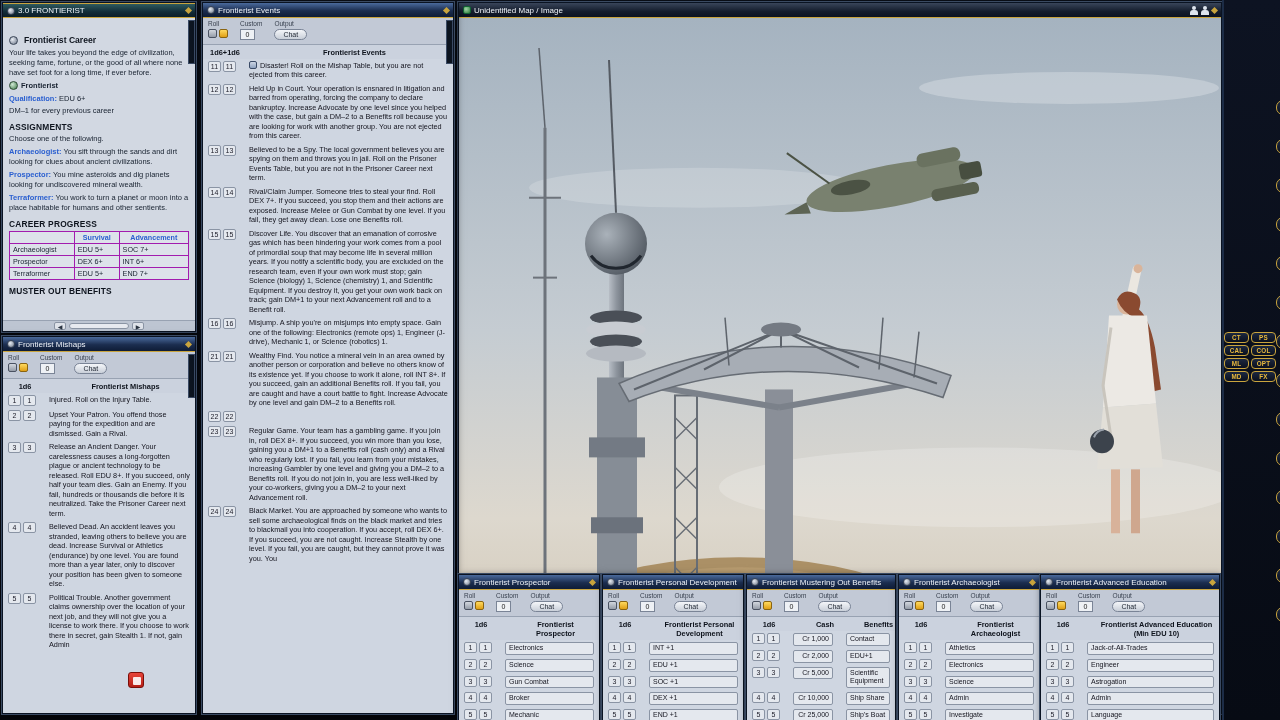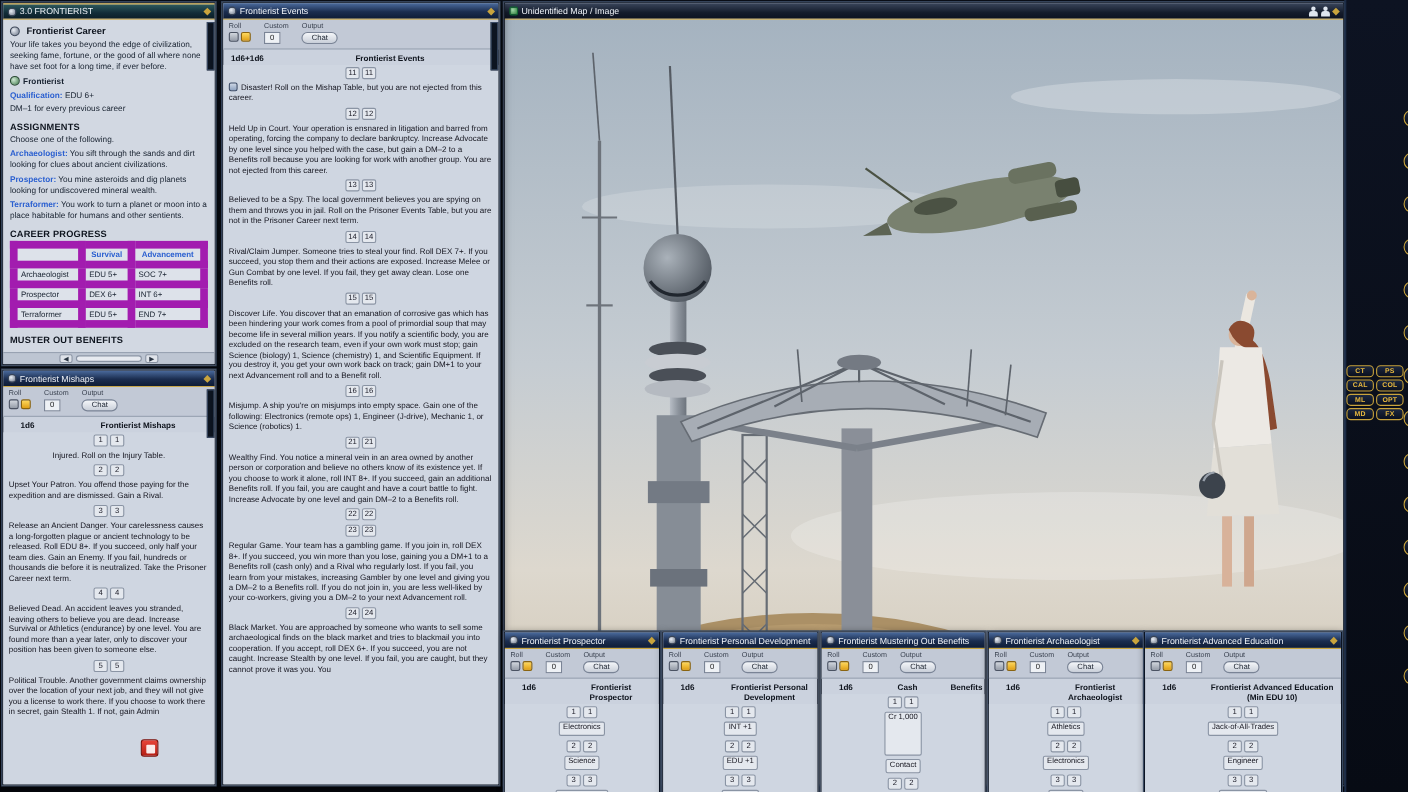--- a/index.html
+++ b/index.html
@@ -40,47 +40,47 @@
     text-align:center;line-height:10px;color:#222;}
   .chat-btn{padding:1px 8px;border:1px solid #7a8496;border-radius:7px;
     background:linear-gradient(#f4f6f9,#c9cfd9);font-size:7px;color:#1c2430;font-family:inherit;}
 
   
   .table-head{display:flex;gap:19px;padding:3px 5px 2px;font-size:7.4px;font-weight:bold;color:#0e131c;}
   .th-dice{width:34px;text-align:center;flex:0 0 auto;}
   .th-main{flex:1;text-align:center;}
   .th-cash{width:40px;text-align:center;flex:0 0 auto;}
   .table-body{flex:1;overflow:hidden;padding:2px 5px;background:#cfd6e1;}
-  .t-row{display:flex;gap:3px;margin-bottom:4px;align-items:center;flex-direction:column;}
+  .t-row{display:flex;gap:13px;margin-bottom:4px;align-items:flex-start;}
   .numpair{display:flex;gap:2px;flex:0 0 auto;width:28px;}
   .numbox{width:13px;height:11px;background:#e4e8ee;border:1px solid #8a94a4;border-radius:2px;
     font-size:7px;text-align:center;line-height:10px;color:#1a1a26;}
   .row-text{font-size:7.3px;line-height:1.3;color:#14141e;flex:1;}
   .skill-box{flex:1;background:#e4e8ee;border:1px solid #8a94a4;border-radius:2px;
     font-size:7px;line-height:1.25;padding:1px 3px;color:#14141e;min-height:11px;}
   .skill-box.cash{flex:0 0 40px;text-align:right;}
   .link-die{display:inline-block;width:8px;height:8px;border:1px solid #3a4a66;border-radius:2px;
     background:linear-gradient(#cdd6e4,#8fa3c0);margin-right:3px;vertical-align:-1px;}
 
   
   #ref-window{left:2px;top:2px;width:194px;height:330px;}
   #ref-window .titlebar{background:linear-gradient(#2e5a5e,#122c38 60%,#0c1e28);
     border-top:1px solid #c9a43d;}
-  .ref-body{flex:1;overflow:hidden;padding:4px 6px;background:#d2d8e2;}
+  .ref-body{flex:1;overflow:hidden;padding:16px 6px;background:#d2d8e2;}
   .ref-h1{font-size:8.6px;font-weight:bold;color:#0e141e;margin:1px 0 3px;display:flex;align-items:center;gap:3px;}
   .ref-h{font-size:8.4px;font-weight:bold;color:#0e141e;margin:6px 0 2px;letter-spacing:.2px;}
   .ref-p{font-size:7.5px;line-height:1.32;color:#182230;margin-bottom:3px;}
   .blue{color:#2a5fd0;}
   .bold{font-weight:bold;}
   .inline-icon{display:inline-block;width:9px;height:9px;border-radius:50%;flex:0 0 auto;
     background:radial-gradient(circle at 35% 35%,#cfe8d4,#3f7a4a);border:1px solid #2a4a34;
     vertical-align:-2px;margin-right:3px;}
   .inline-icon.gear{background:radial-gradient(circle at 35% 35%,#e8edf4,#6a7486);border-color:#394456;}
   .prog-table{width:100%;border-collapse:collapse;margin:2px 0 3px;background:#dde2ea;}
-  .prog-table th,.prog-table td{border:7px solid #a21caf;font-size:7.2px;padding:1px 3px;color:#182230;margin-top:16px;}
+  .prog-table th,.prog-table td{border:1px solid #a21caf;font-size:7.2px;padding:1px 3px;color:#182230;margin-top:16px;}
   .prog-table th{color:#2a5fd0;text-align:center;font-weight:bold;}
   .pager{flex:0 0 11px;display:flex;align-items:center;justify-content:center;gap:3px;
     background:#bdc5d2;border-top:1px solid #98a2b2;}
   .pg-btn{font-size:6px;color:#2a3442;width:12px;height:8px;border:1px solid #8a94a4;background:#dfe3ea;
     text-align:center;line-height:8px;border-radius:2px;}
   .pg-track{width:60px;height:6px;background:#e7eaf0;border:1px solid #8a94a4;border-radius:3px;}
 
   
   #mishaps-window{left:2px;top:336px;width:194px;height:378px;}
   #events-window{left:202px;top:2px;width:252px;height:712px;}

